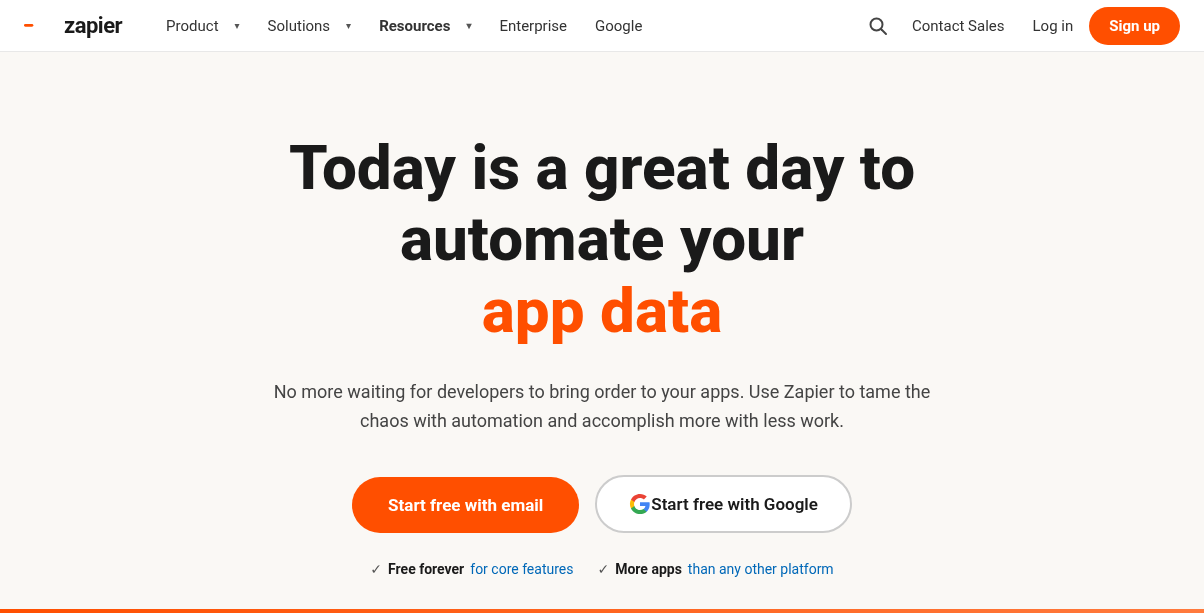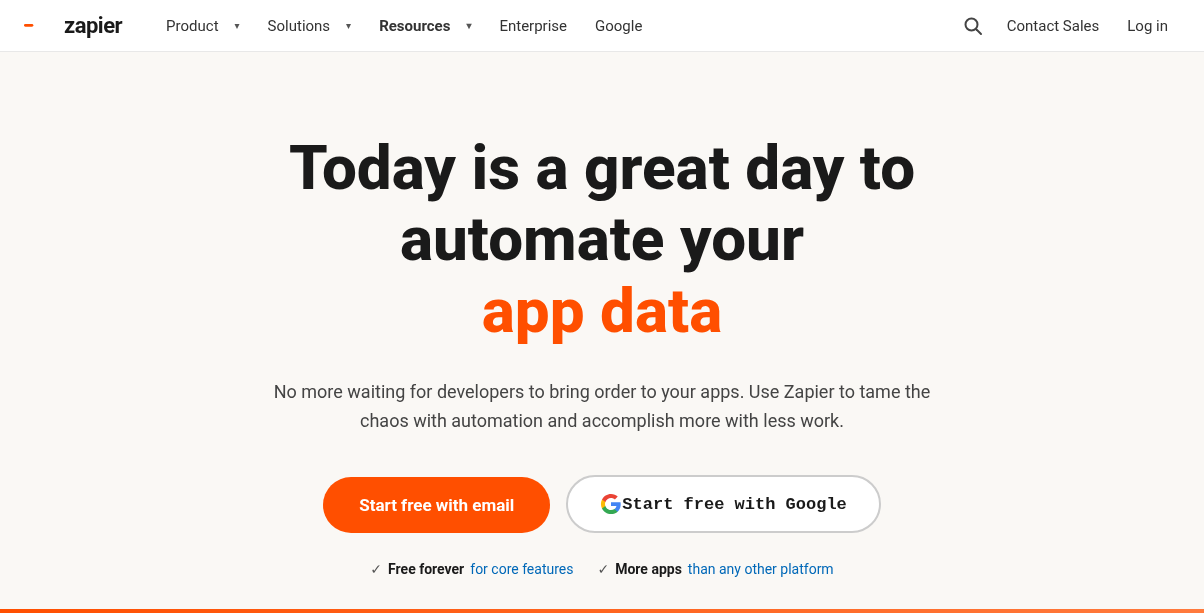--- a/index.html
+++ b/index.html
@@ -182,21 +182,20 @@
       background-color: #fff;
       color: #1a1a1a;
       font-size: 17px;
       font-weight: 600;
       padding: 16px 32px;
       border-radius: 50px;
       border: 2px solid #ccc;
       cursor: pointer;
       text-decoration: none;
       white-space: nowrap;
-      font-family: Liberation Mono, monospace;
     }
 
     .google-logo {
       width: 22px;
       height: 22px;
     }
 
     .hero-footer-row {
       display: flex;
       align-items: center;
@@ -270,20 +269,21 @@
 
   <div class="nav-right">
     <div class="nav-search-icon">
       <svg width="20" height="20" viewBox="0 0 20 20" fill="none" xmlns="http://www.w3.org/2000/svg">
         <circle cx="8.5" cy="8.5" r="6" stroke="#444" stroke-width="2"></circle>
         <line x1="13.5" y1="13.5" x2="18" y2="18" stroke="#444" stroke-width="2" stroke-linecap="round"></line>
       </svg>
     </div>
     <a href="#" class="nav-contact-sales">Contact Sales</a>
     <a href="#" class="nav-login">Log in</a>
+    <a href="#" class="nav-signup">Sign up</a>
   </div>
 </nav>
 
 <section class="hero">
   <h1 class="hero-title">
     <span>Today is a great day to</span><br>
     <span>automate your</span><br>
     <span class="hero-title-accent">app data</span>
   </h1>
 

